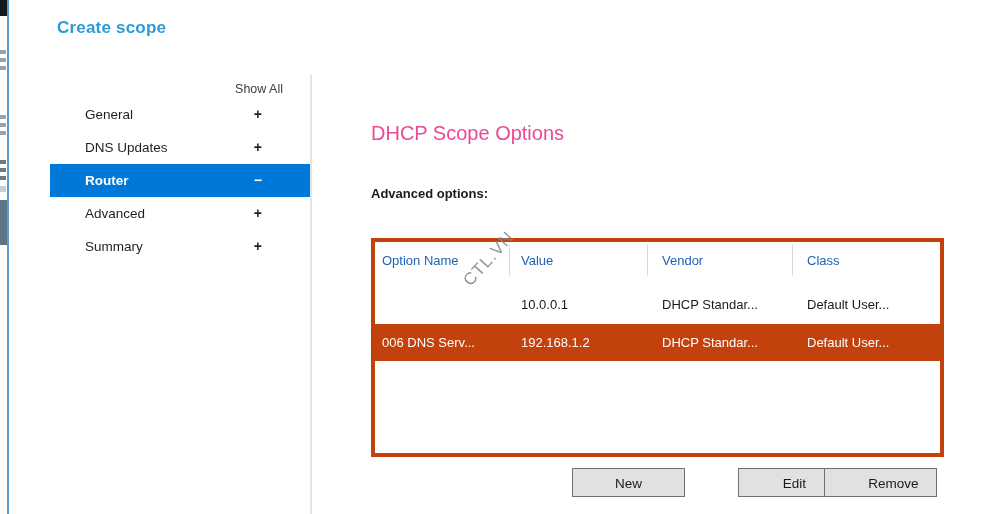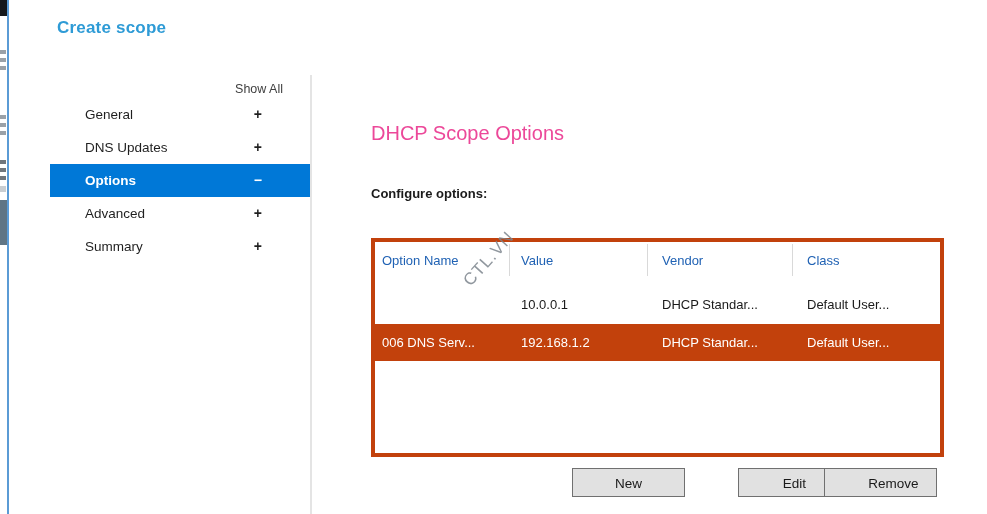--- a/index.html
+++ b/index.html
@@ -76,36 +76,36 @@
   <div class="sidebar">
       <div class="nav-item">
         <span class="nav-label">General</span>
         <span class="nav-state">+</span>
       </div>
       <div class="nav-item">
         <span class="nav-label">DNS Updates</span>
         <span class="nav-state">+</span>
       </div>
       <div class="nav-item selected">
-        <span class="nav-label">Options</span>
+        <span class="nav-label">Router</span>
         <span class="nav-state">−</span>
       </div>
       <div class="nav-item">
         <span class="nav-label">Advanced</span>
         <span class="nav-state">+</span>
       </div>
       <div class="nav-item">
         <span class="nav-label">Summary</span>
         <span class="nav-state">+</span>
       </div>
     </div>
   <div class="v-divider"></div>
 
   <div class="main-heading">DHCP Scope Options</div>
-  <div class="configure-label">Configure options:</div>
+  <div class="configure-label">Advanced options:</div>
 
   <div class="options-table">
     <div class="tbl-header">
         <span class="cell c0">Option Name</span>
         <span class="cell c1">Value</span>
         <span class="cell c2">Vendor</span>
         <span class="cell c3">Class</span>
       </div>
     <div class="col-sep" style="left:134px;"></div>
     <div class="col-sep" style="left:272px;"></div>

